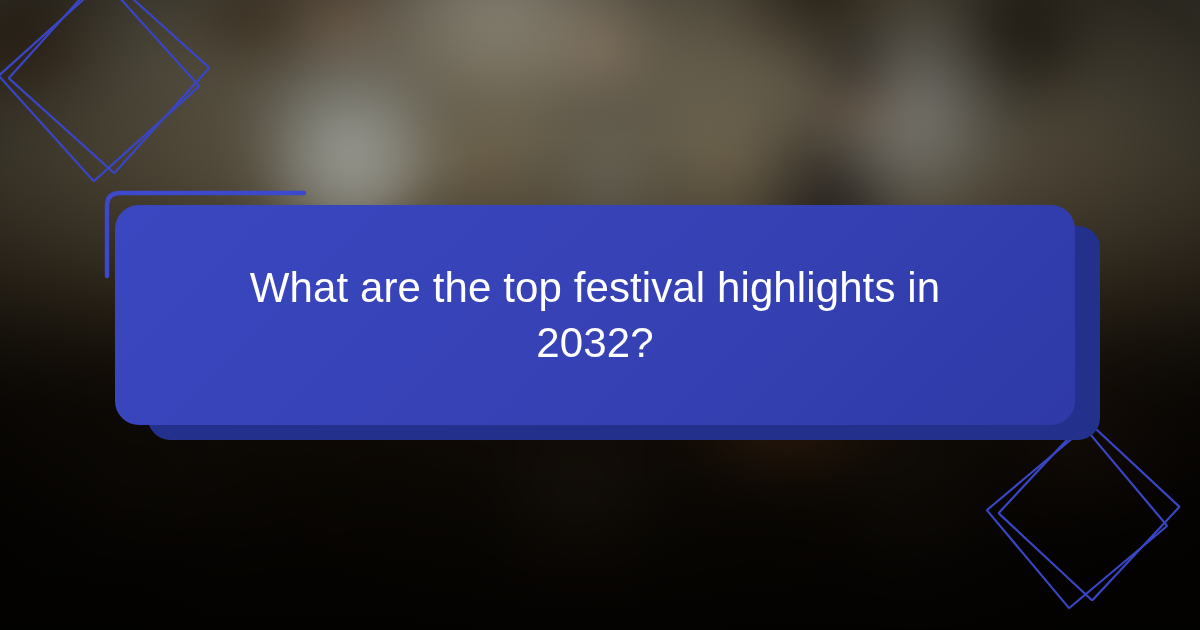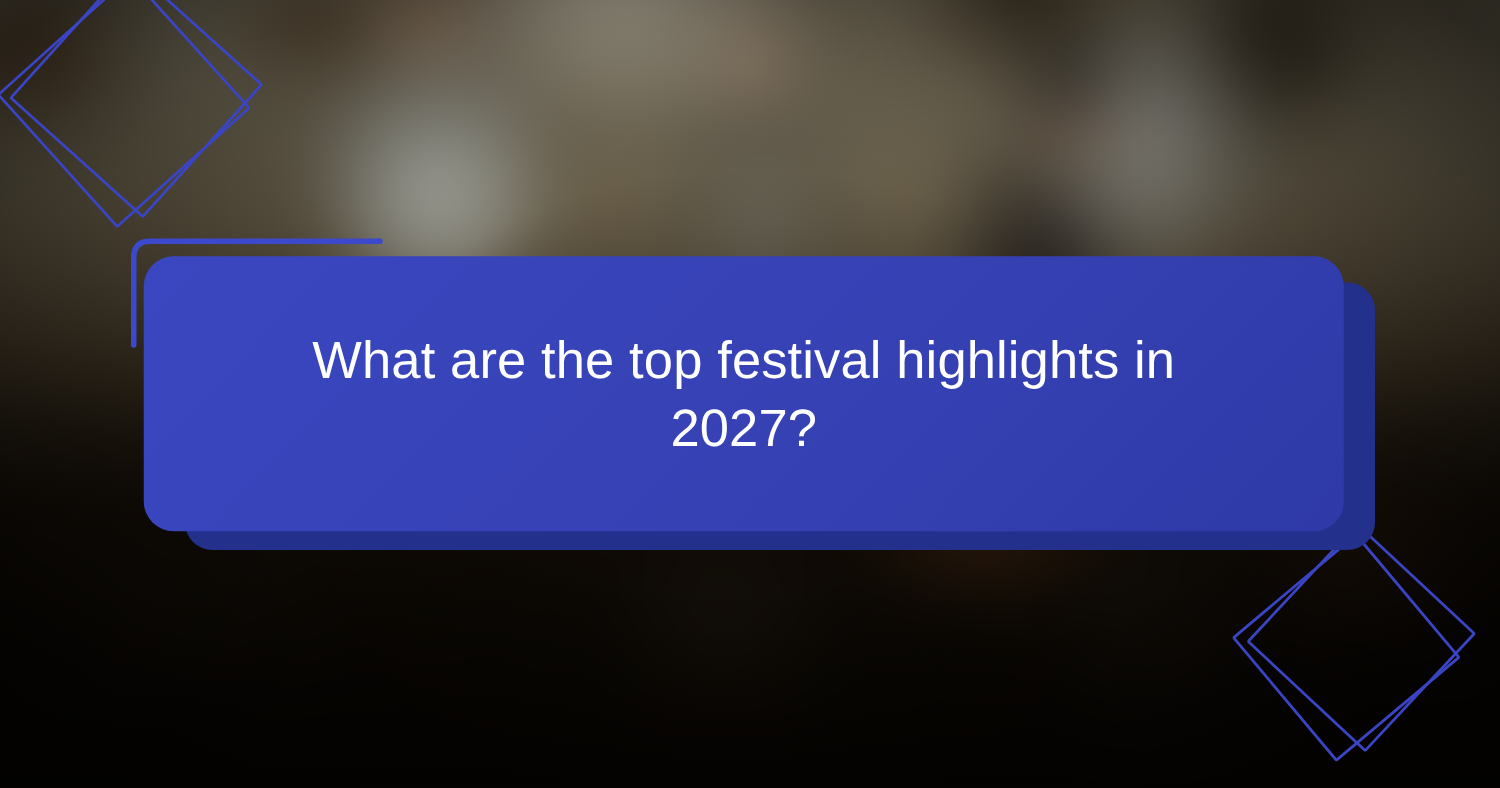--- a/index.html
+++ b/index.html
@@ -167,16 +167,16 @@
 
   <div class="bracket">
     <svg width="215" height="100" viewBox="0 0 215 100" fill="none">
       <path d="M9 92 L9 22 Q9 9 22 9 L206 9" stroke="#3c49cc" stroke-width="4.4" stroke-linecap="round" fill="none"></path>
     </svg>
   </div>
 
   <div class="card-back"></div>
 
   <div class="card-front">
-    <div class="headline">What are the top festival highlights in 2027?</div>
+    <div class="headline">What are the top festival highlights in 2032?</div>
   </div>
 
 </div>
 
 </body></html>

